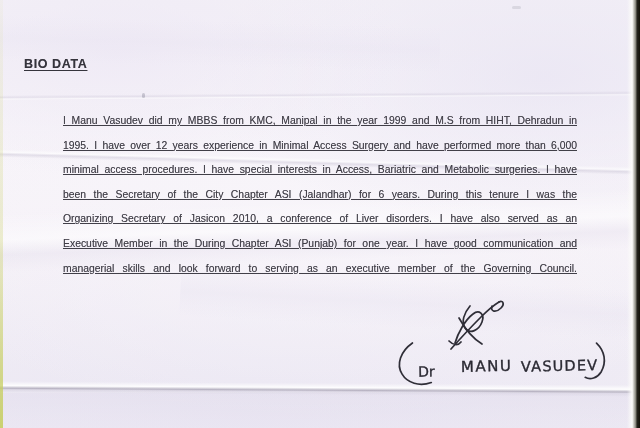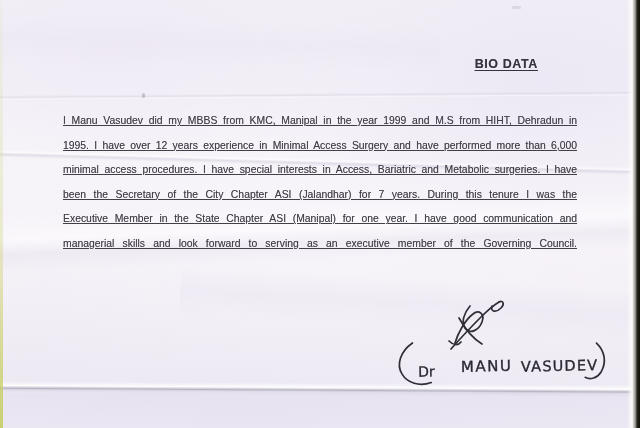--- a/index.html
+++ b/index.html
@@ -66,21 +66,21 @@
     position: absolute; left: 0; top: 0; bottom: 0; width: 3px;
     background: linear-gradient(180deg, rgba(224,226,176,0.12) 0%, rgba(214,218,140,0.4) 55%, rgba(197,205,90,0.85) 100%);
   }
   .speck { position: absolute; pointer-events: none; border-radius: 2px; }
   .speck-1 { left: 142px; top: 93px; width: 3px; height: 5px; background: rgba(102,102,122,0.3); }
   .speck-2 { left: 512px; top: 6px; width: 9px; height: 3px; background: rgba(152,150,162,0.25); }
 
   .doc-title {
     position: absolute;
     left: 63px; top: 57px; width: 514px;
-    text-align: right;
+    text-align: left;
     transform: translateX(-39px);
     font-size: 12.5px;
     font-weight: bold;
     letter-spacing: 0.6px;
     color: #35343c;
     text-decoration: underline;
     text-underline-offset: 2px;
     text-decoration-thickness: 1.3px;
     text-shadow: 0 0 0.5px rgba(53,52,60,0.5);
   }
@@ -125,22 +125,23 @@
 
   <div class="speck speck-1"></div>
   <div class="speck speck-2"></div>
 
   <div class="doc-title">BIO DATA</div>
 
   <div class="paragraph">
     <div class="line">I Manu Vasudev did my MBBS from KMC, Manipal in the year 1999 and M.S from HIHT, Dehradun in</div>
     <div class="line">1995. I have over 12 years experience in Minimal Access Surgery and have performed more than 6,000</div>
     <div class="line">minimal access procedures. I have special interests in Access, Bariatric and Metabolic surgeries. I have</div>
-    <div class="line">been the Secretary of the City Chapter ASI (Jalandhar) for 7 years. During this tenure I was the</div>
-    <div class="line">Executive Member in the State Chapter ASI (Manipal) for one year. I have good communication and</div>
+    <div class="line">been the Secretary of the City Chapter ASI (Jalandhar) for 6 years. During this tenure I was the</div>
+    <div class="line">Organizing Secretary of Jasicon 2010, a conference of Liver disorders. I have also served as an</div>
+    <div class="line">Executive Member in the During Chapter ASI (Punjab) for one year. I have good communication and</div>
     <div class="line">managerial skills and look forward to serving as an executive member of the Governing Council.</div>
   </div>
 
   <svg class="sig-svg" width="640" height="428" viewBox="0 0 640 428">
 
     <g>
       <path class="sig-stroke" d="M451,349 C459,340 470,328 481,317 C488,310 494,305 499,302"></path>
       <path class="sig-stroke" d="M499,302 C503,300 505,304 501,308 C496,313 490,312 492,306"></path>
       <path class="sig-stroke" d="M470,306 C464,313 461,322 465,328 C470,335 479,330 482,322 C485,314 479,309 473,314 C465,320 458,333 455,343"></path>
       <path class="sig-stroke" d="M459,318 C464,327 472,338 482,344"></path>

